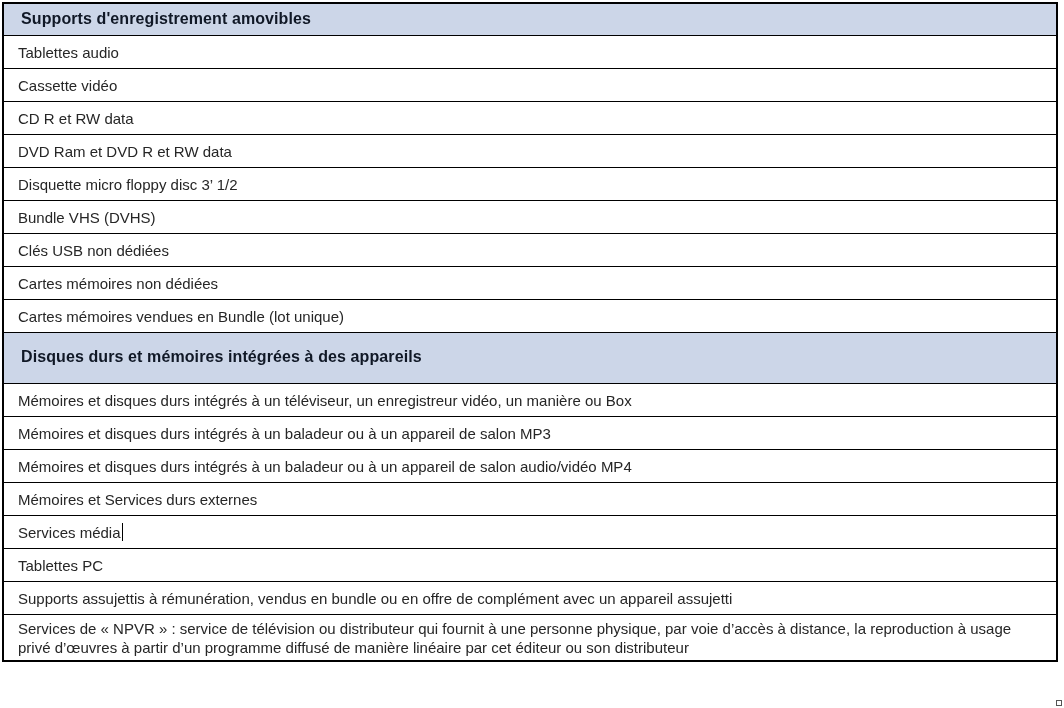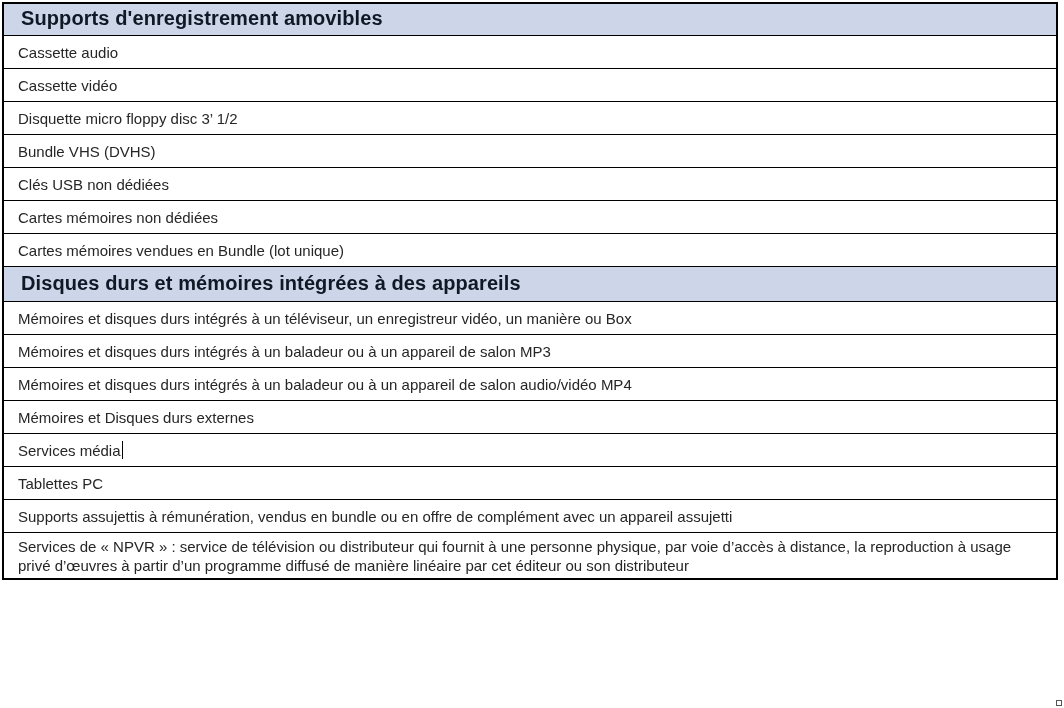--- a/index.html
+++ b/index.html
@@ -30,26 +30,26 @@
     border-top: 1px solid var(--border);
   }
   .section-header {
     box-sizing: border-box;
     height: 31px;
     background: var(--header-bg);
     display: flex;
     align-items: center;
     padding: 0 14px 2px 17px;
     font-weight: bold;
-    font-size: 20px;
+    font-size: 16px;
     letter-spacing: 0.1px;
     color: var(--header-text);
   }
   .section-header:not(:first-child) {
-    height: 35px;
+    height: 51px;
     text-align: right;
   }
   .row {
     box-sizing: border-box;
     min-height: 33px;
     display: flex;
     align-items: center;
     padding: 2px 14px;
     font-size: 15px;
     line-height: 19px;
@@ -84,24 +84,30 @@
   }
 </style>
 </head>
 <body>
 
 <div class="doc-table">
     <div class="section-header">
       <span class="cell-text">Supports d'enregistrement amovibles</span>
     </div>
     <div class="row">
-      <span class="cell-text">Cassette audio</span>
+      <span class="cell-text">Tablettes audio</span>
     </div>
     <div class="row">
       <span class="cell-text">Cassette vidéo</span>
+    </div>
+    <div class="row">
+      <span class="cell-text">CD R et RW data</span>
+    </div>
+    <div class="row">
+      <span class="cell-text">DVD Ram et DVD R et RW data</span>
     </div>
     <div class="row">
       <span class="cell-text">Disquette micro floppy disc 3’ 1/2</span>
     </div>
     <div class="row">
       <span class="cell-text">Bundle VHS (DVHS)</span>
     </div>
     <div class="row">
       <span class="cell-text">Clés USB non dédiées</span>
     </div>
@@ -117,21 +123,21 @@
     <div class="row">
       <span class="cell-text">Mémoires et disques durs intégrés à un téléviseur, un enregistreur vidéo, un manière ou Box</span>
     </div>
     <div class="row">
       <span class="cell-text">Mémoires et disques durs intégrés à un baladeur ou à un appareil de salon MP3</span>
     </div>
     <div class="row">
       <span class="cell-text">Mémoires et disques durs intégrés à un baladeur ou à un appareil de salon audio/vidéo MP4</span>
     </div>
     <div class="row">
-      <span class="cell-text">Mémoires et Disques durs externes</span>
+      <span class="cell-text">Mémoires et Services durs externes</span>
     </div>
     <div class="row">
       <span class="cell-text">Services média</span>
       <span class="caret"></span>
     </div>
     <div class="row">
       <span class="cell-text">Tablettes PC</span>
     </div>
     <div class="row">
       <span class="cell-text">Supports assujettis à rémunération, vendus en bundle ou en offre de complément avec un appareil assujetti</span>

